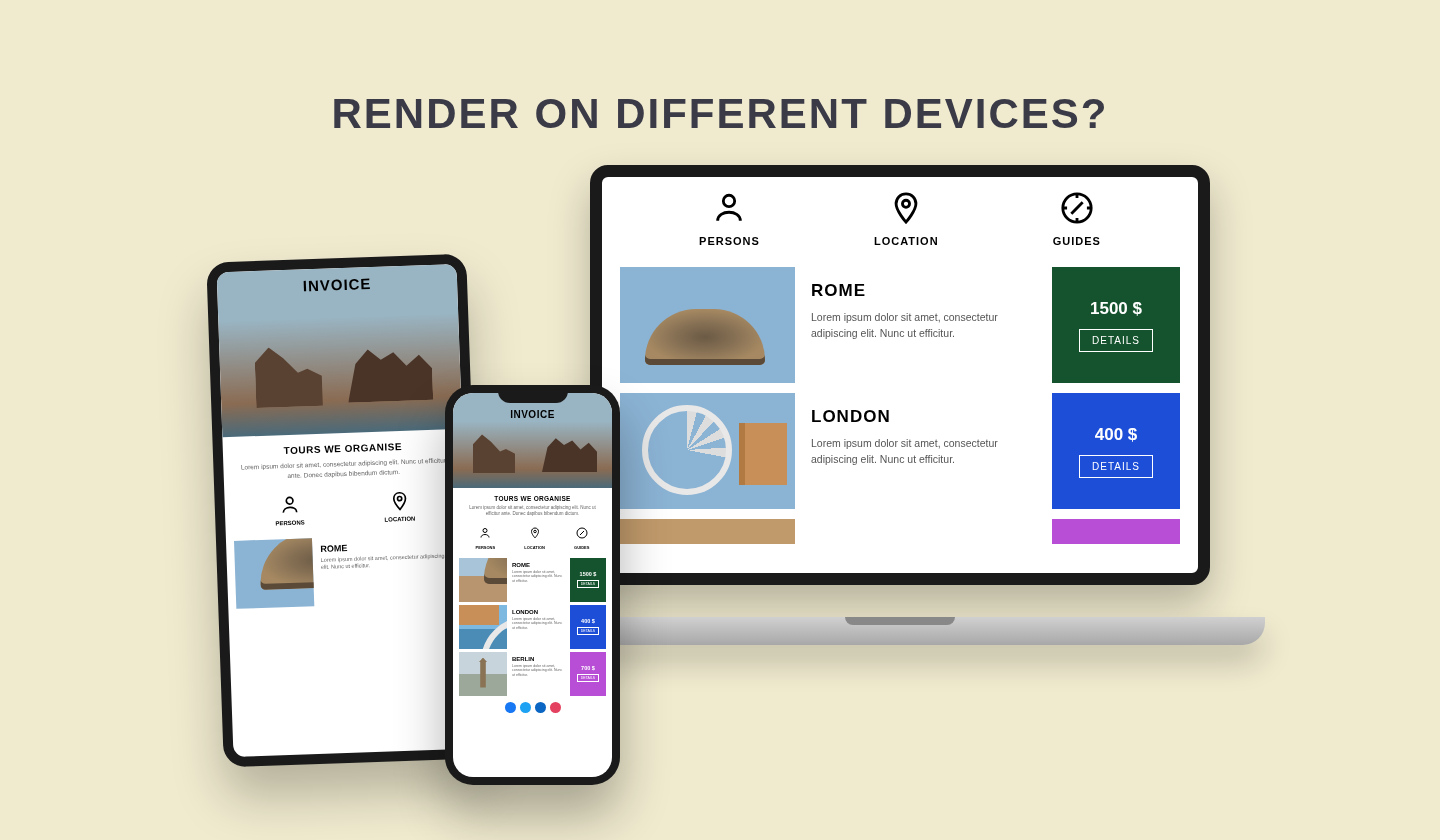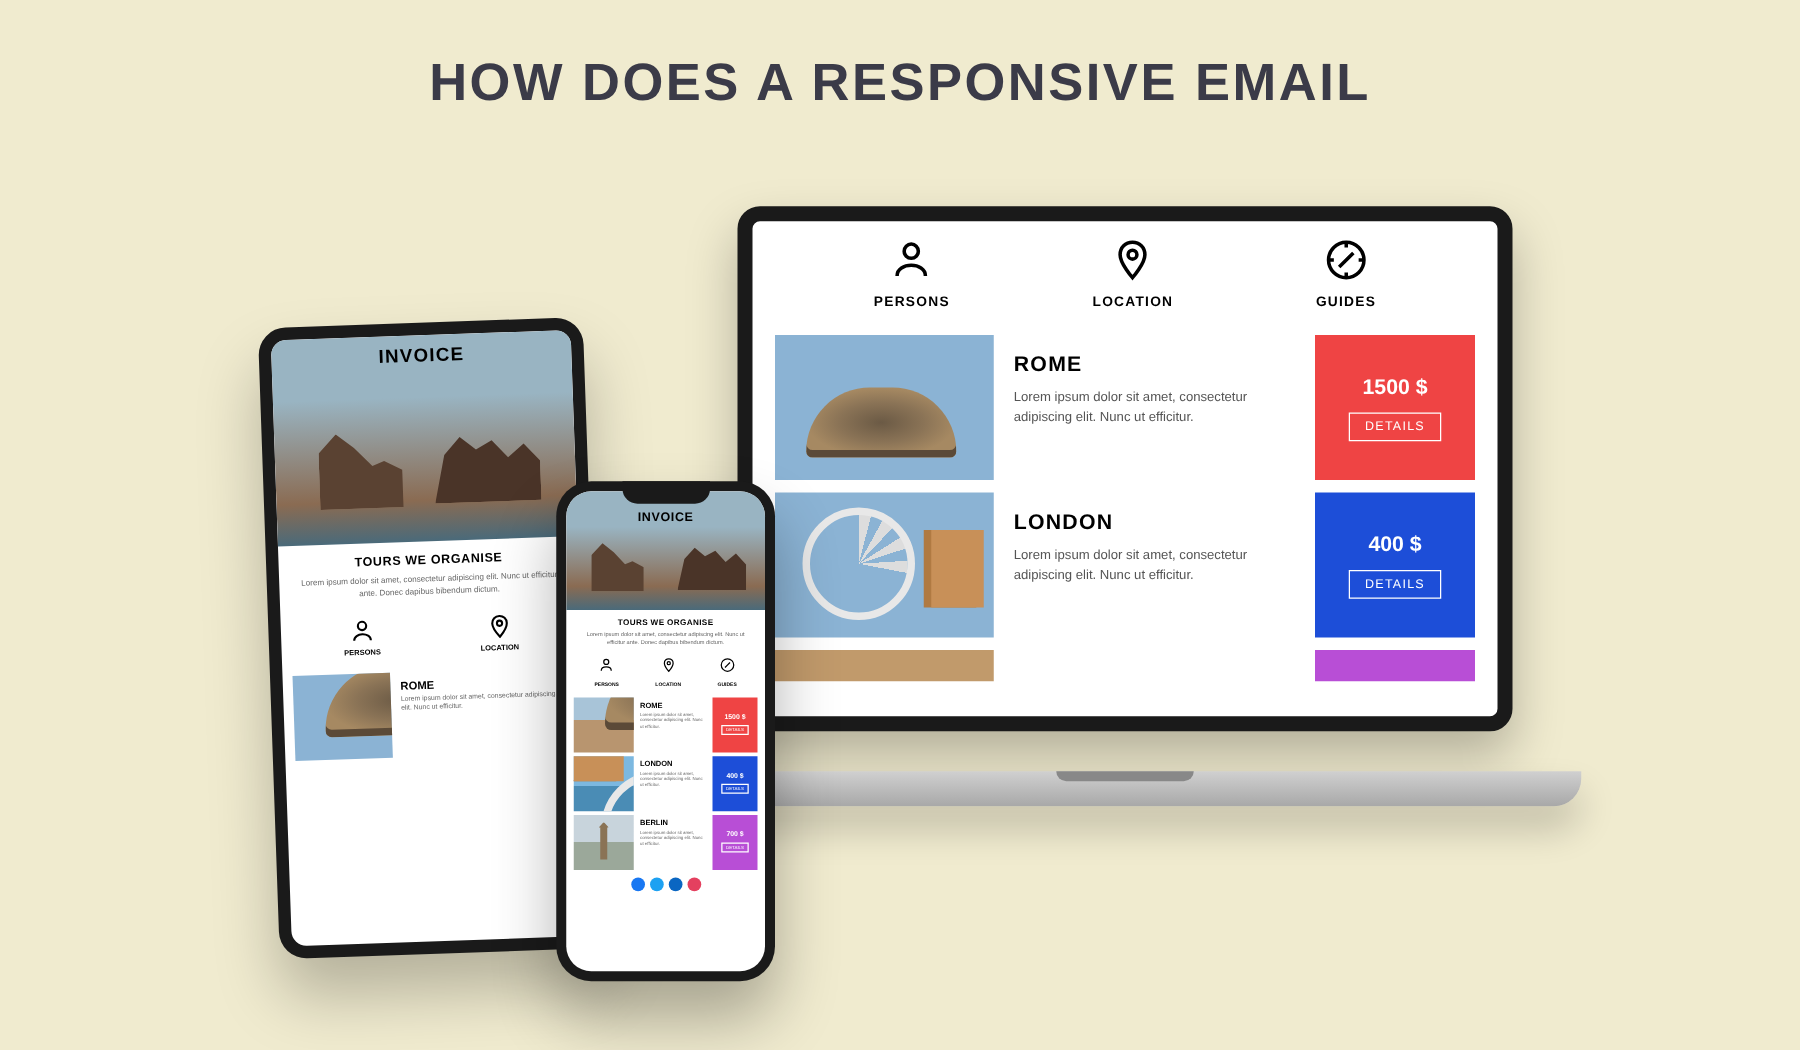--- a/index.html
+++ b/index.html
@@ -20,21 +20,21 @@
 .lrow .txt{flex:1;padding:14px 16px}
 .lrow .txt .city{font-weight:800;font-size:17px;letter-spacing:1px;margin-bottom:8px}
 .lrow .txt .desc{font-size:10.5px;color:#555;line-height:1.55}
 .lrow .price{width:128px;display:flex;flex-direction:column;align-items:center;justify-content:center;color:#fff}
 .lrow .price .amt{font-weight:700;font-size:17px;margin-bottom:10px}
 .lrow .price .btn{border:1.5px solid #fff;padding:5px 12px;font-size:10px;letter-spacing:1px}
 .lrow3{display:flex;margin:10px 18px 0;height:25px}
 .lrow3 .img{width:175px;background:#c19a6b}
 .lrow3 .txt{flex:1}
 .lrow3 .price{width:128px}
-.c-orange{background:#ef4444}
+.c-orange{background:#14532d}
 .c-pink{background:#1d4ed8}
 .c-purple{background:#b84ed6}
 
 .rome{background:linear-gradient(#a8c4d8 40%,#b8956f 40%)}
 .rome::after{content:"";position:absolute;left:25px;bottom:18px;width:120px;height:56px;border-radius:60px 60px 6px 6px;background:radial-gradient(ellipse at center,#6b5a45 0,#8a7356 40%,#a68962 70%);box-shadow:inset 0 -6px 0 #5b4a38}
 .london{background:linear-gradient(#7cb8e0 55%,#4a8cb5 55%)}
 .london::after{content:"";position:absolute;left:22px;top:12px;width:78px;height:78px;border:6px solid #e8e8e8;border-radius:50%;background:conic-gradient(#ddd 0 4%,transparent 4% 8%,#ddd 8% 12%,transparent 12% 16%,#ddd 16% 20%,transparent 20% 24%,#ddd 24% 28%,transparent 28% 100%)}
 .london::before{content:"";position:absolute;right:8px;bottom:24px;width:42px;height:62px;background:#c89058;box-shadow:-6px 0 0 #b07a42}
 
 
@@ -82,21 +82,22 @@
 .prow .pprice .pb{border:1px solid #fff;padding:1px 3px;font-size:3.5px}
 .berlin{background:linear-gradient(#c8d4dc 50%,#9ba89a 50%)}
 .berlin::after{content:"";position:absolute;left:50%;bottom:8px;transform:translateX(-50%);width:8px;height:30px;background:#8a7355;clip-path:polygon(50% 0,100% 15%,85% 15%,85% 100%,15% 100%,15% 15%,0 15%)}
 .socials{display:flex;justify-content:center;gap:4px;padding:6px 0}
 .socials span{width:11px;height:11px;border-radius:50%;display:block}
 </style>
 </head>
 <body>
 
 <h1 class="title">
-  <span>HOW DOES A RESPONSIVE EMAIL</span><br>
+  <br>
+  <span>RENDER ON DIFFERENT DEVICES?</span>
 </h1>
 
 <div class="laptop">
   <div class="laptop-screen">
     <div class="laptop-icons">
       <div class="col">
         <svg viewBox="0 0 24 24">
             <circle cx="12" cy="7" r="4"></circle>
             <path d="M4 21c0-4 4-6 8-6s8 2 8 6"></path>
           </svg>

